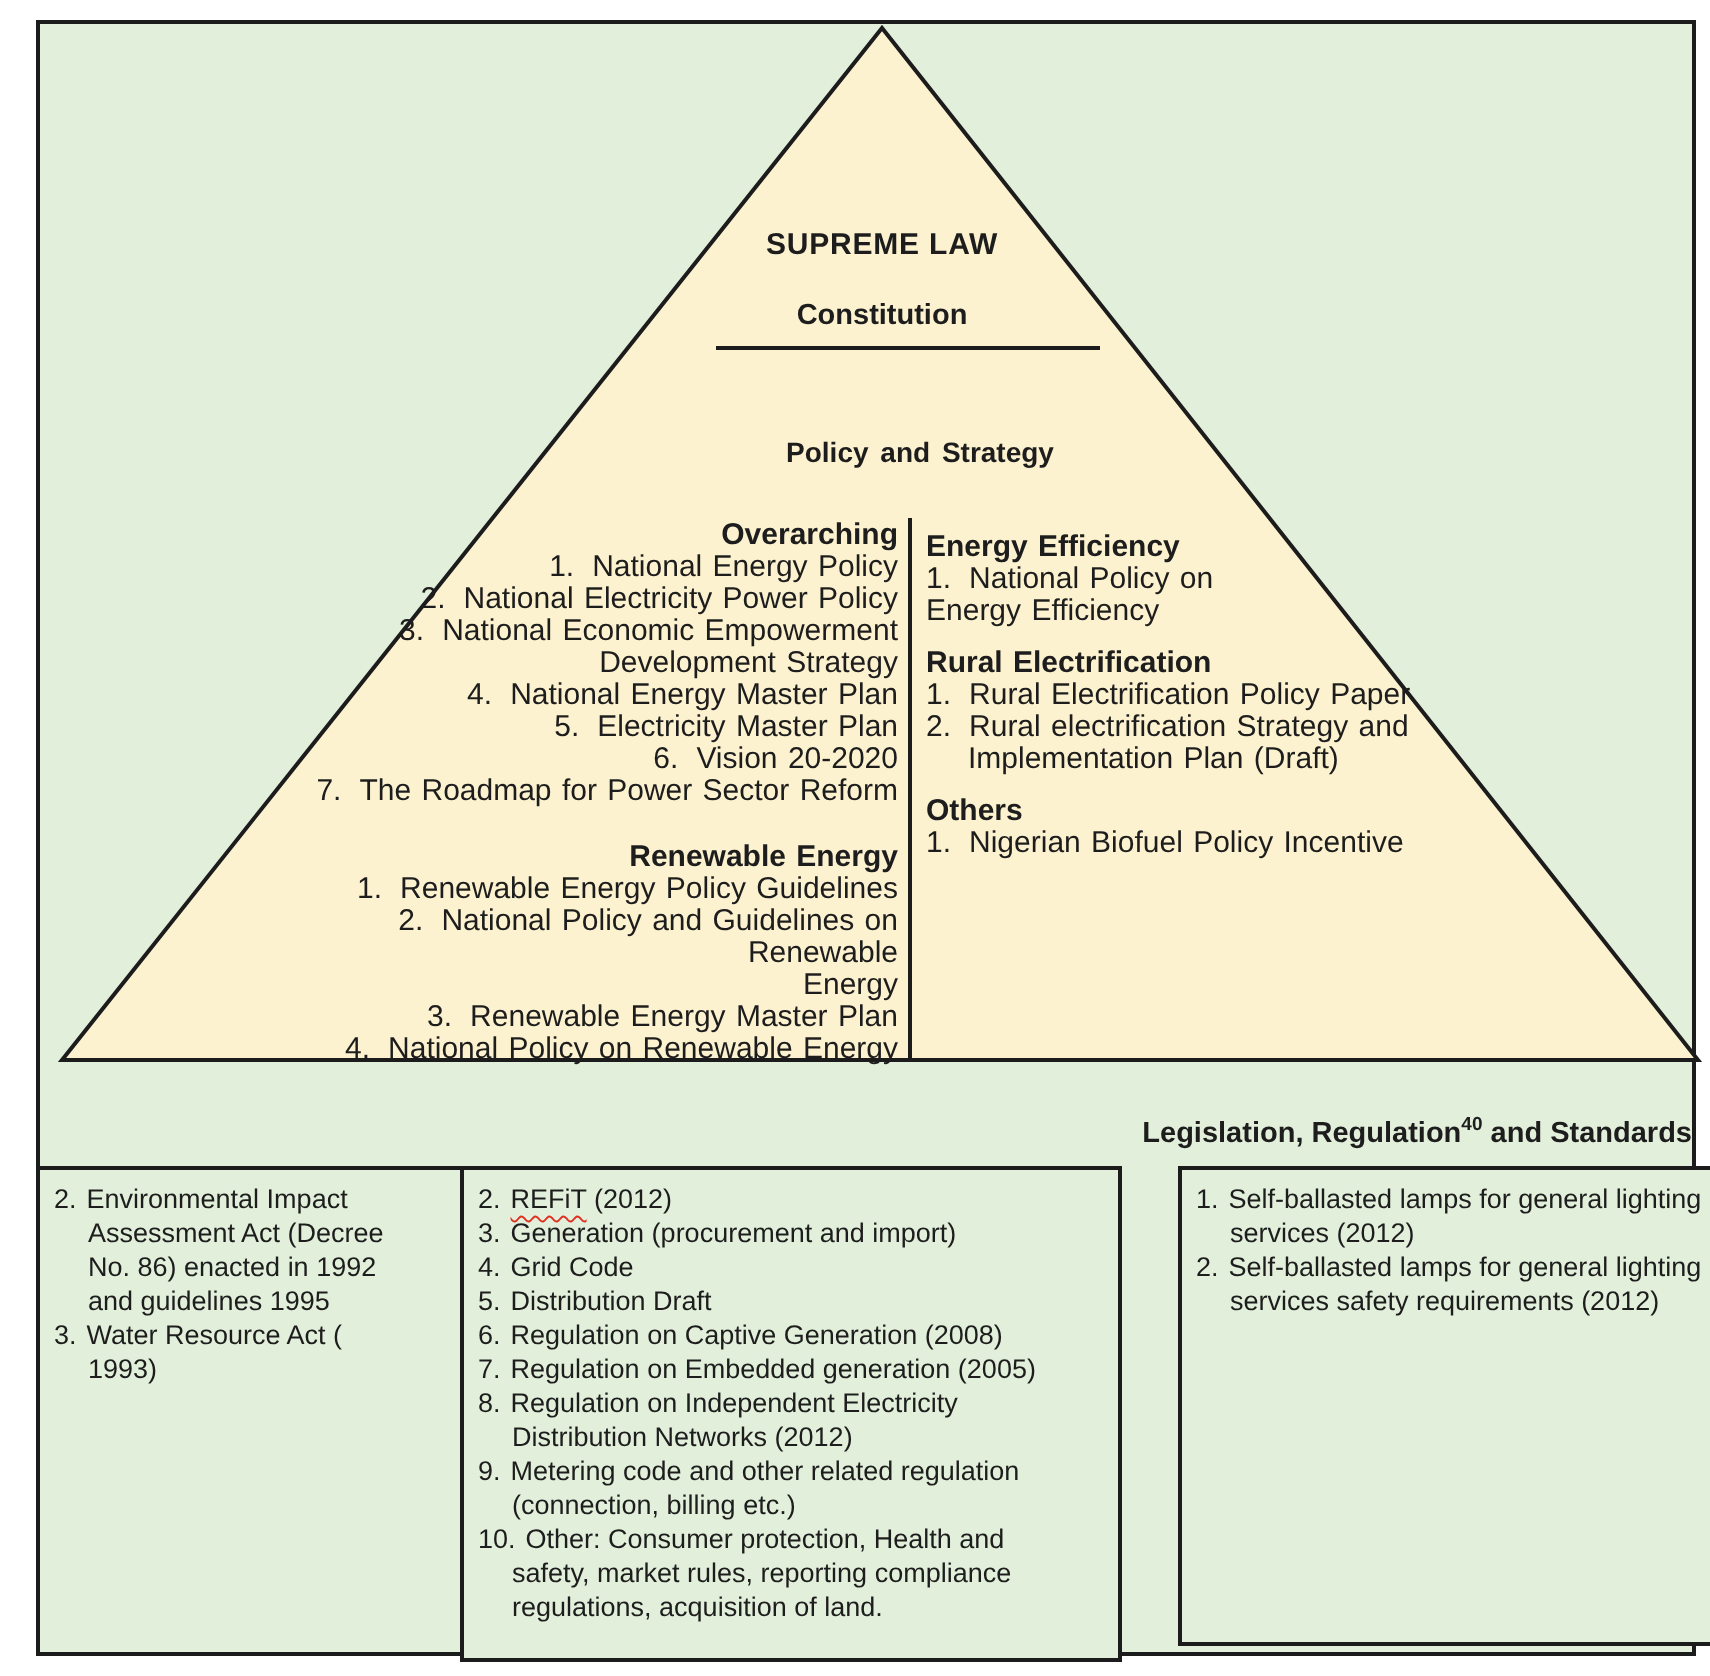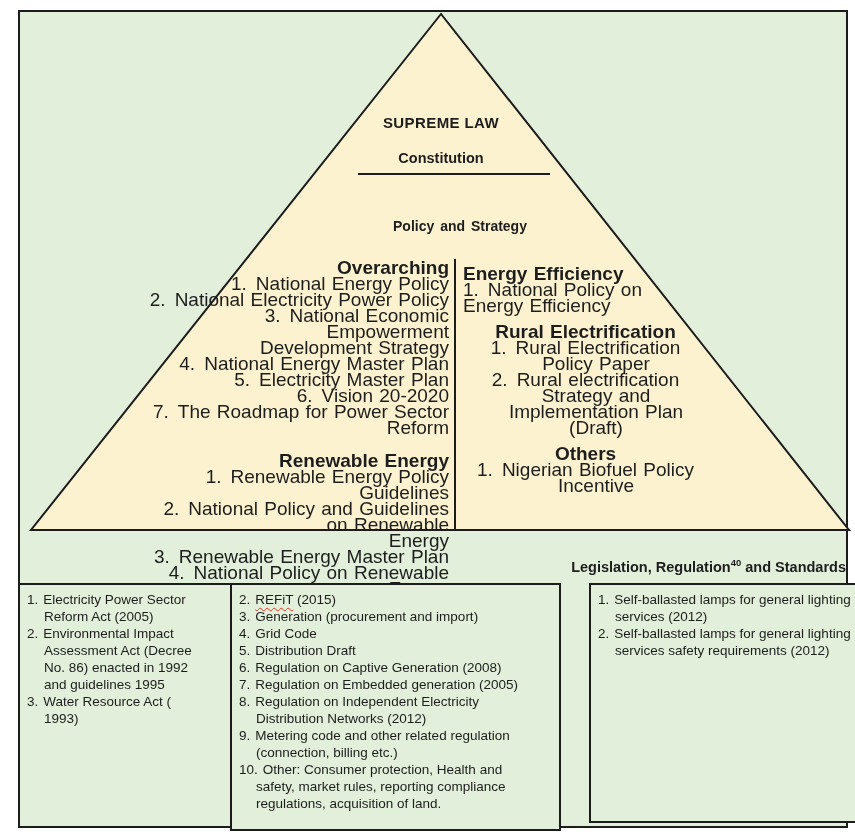--- a/index.html
+++ b/index.html
@@ -10,26 +10,26 @@
   .canvas{position:relative;width:855px;height:838px;background:var(--page);overflow:hidden;}
   .frame{position:absolute;left:18px;top:10px;width:830px;height:818px;background:var(--green);
          border:2px solid var(--line);box-sizing:border-box;}
   .shapes{position:absolute;left:0;top:0;overflow:visible;}
   .tri{fill:var(--cream);stroke:var(--line);stroke-width:2;stroke-linejoin:miter;}
   .shapes line{stroke:var(--line);stroke-width:2;}
   .t{position:absolute;font-weight:bold;}
   .supreme{left:271px;top:102px;width:300px;text-align:center;font-size:15px;letter-spacing:.4px;}
   .constitution{left:271px;top:138px;width:300px;text-align:center;font-size:14.5px;}
   .policy{left:290px;top:206px;width:300px;text-align:center;font-size:14px;word-spacing:2px;}
-  .pcol{font-size:19px;line-height:16px;word-spacing:1px;}
+  .pcol{font-size:15px;line-height:16px;word-spacing:1px;}
   .col-left{position:absolute;left:129px;top:248px;width:300px;text-align:right;}
   .col-right{position:absolute;left:443px;top:254px;width:245px;text-align:left;}
   .sec-title{font-weight:bold;}
   .col-left .sec+.sec{margin-top:17px;}
-  .col-right .sec+.sec{margin-top:10px;text-align:center;}
+  .col-right .sec+.sec{margin-top:10px;}
   .col-left .li .num{margin-right:9px;}
   .col-right .li{padding-left:21px;text-indent:-21px;}
   .col-right .li .num{margin-right:9px;}
   .col-right .li.flush{padding-left:0;text-indent:0;}
   .band-title{position:absolute;left:0;top:545px;width:826px;text-align:right;font-weight:bold;font-size:14.5px;}
   .band-title sup{font-size:9.5px;}
   .cell{position:absolute;top:571px;background:var(--green);border:2px solid var(--line);box-sizing:border-box;
         font-size:13.5px;line-height:17px;padding:6px 6px 6px 7px;}
   .cell-left{left:-2px;width:214px;height:245px;}
   .cell-mid{left:210px;width:331px;height:248px;}
@@ -100,28 +100,27 @@
           </div>
       </div>
     </div>
 
     <div class="band-title">
       <span>Legislation, Regulation</span><sup>40</sup><span> and Standards</span>
     </div>
 
     <div class="cell cell-left">
       <div class="clist">
-          <div class="li"><span class="num">1.</span><span class="txt">Electricity Power Sector<br>Reform Act (2005)</span></div>
           <div class="li"><span class="num">2.</span><span class="txt">Environmental Impact<br>Assessment Act (Decree<br>No. 86) enacted in 1992<br>and guidelines 1995</span></div>
           <div class="li"><span class="num">3.</span><span class="txt">Water Resource Act (<br>1993)</span></div>
         </div>
     </div>
     <div class="cell cell-mid">
       <div class="clist">
-          <div class="li"><span class="num">2.</span><span class="txt"><span class="wavy">REFiT</span><span> (2015)</span></span></div>
+          <div class="li"><span class="num">2.</span><span class="txt"><span class="wavy">REFiT</span><span> (2012)</span></span></div>
           <div class="li"><span class="num">3.</span><span class="txt">Generation (procurement and import)</span></div>
           <div class="li"><span class="num">4.</span><span class="txt">Grid Code</span></div>
           <div class="li"><span class="num">5.</span><span class="txt">Distribution Draft</span></div>
           <div class="li"><span class="num">6.</span><span class="txt">Regulation on Captive Generation (2008)</span></div>
           <div class="li"><span class="num">7.</span><span class="txt">Regulation on Embedded generation (2005)</span></div>
           <div class="li"><span class="num">8.</span><span class="txt">Regulation on Independent Electricity<br>Distribution Networks (2012)</span></div>
           <div class="li"><span class="num">9.</span><span class="txt">Metering code and other related regulation<br>(connection, billing etc.)</span></div>
           <div class="li"><span class="num">10.</span><span class="txt">Other: Consumer protection, Health and<br>safety, market rules, reporting compliance<br>regulations, acquisition of land.</span></div>
         </div>
     </div>

